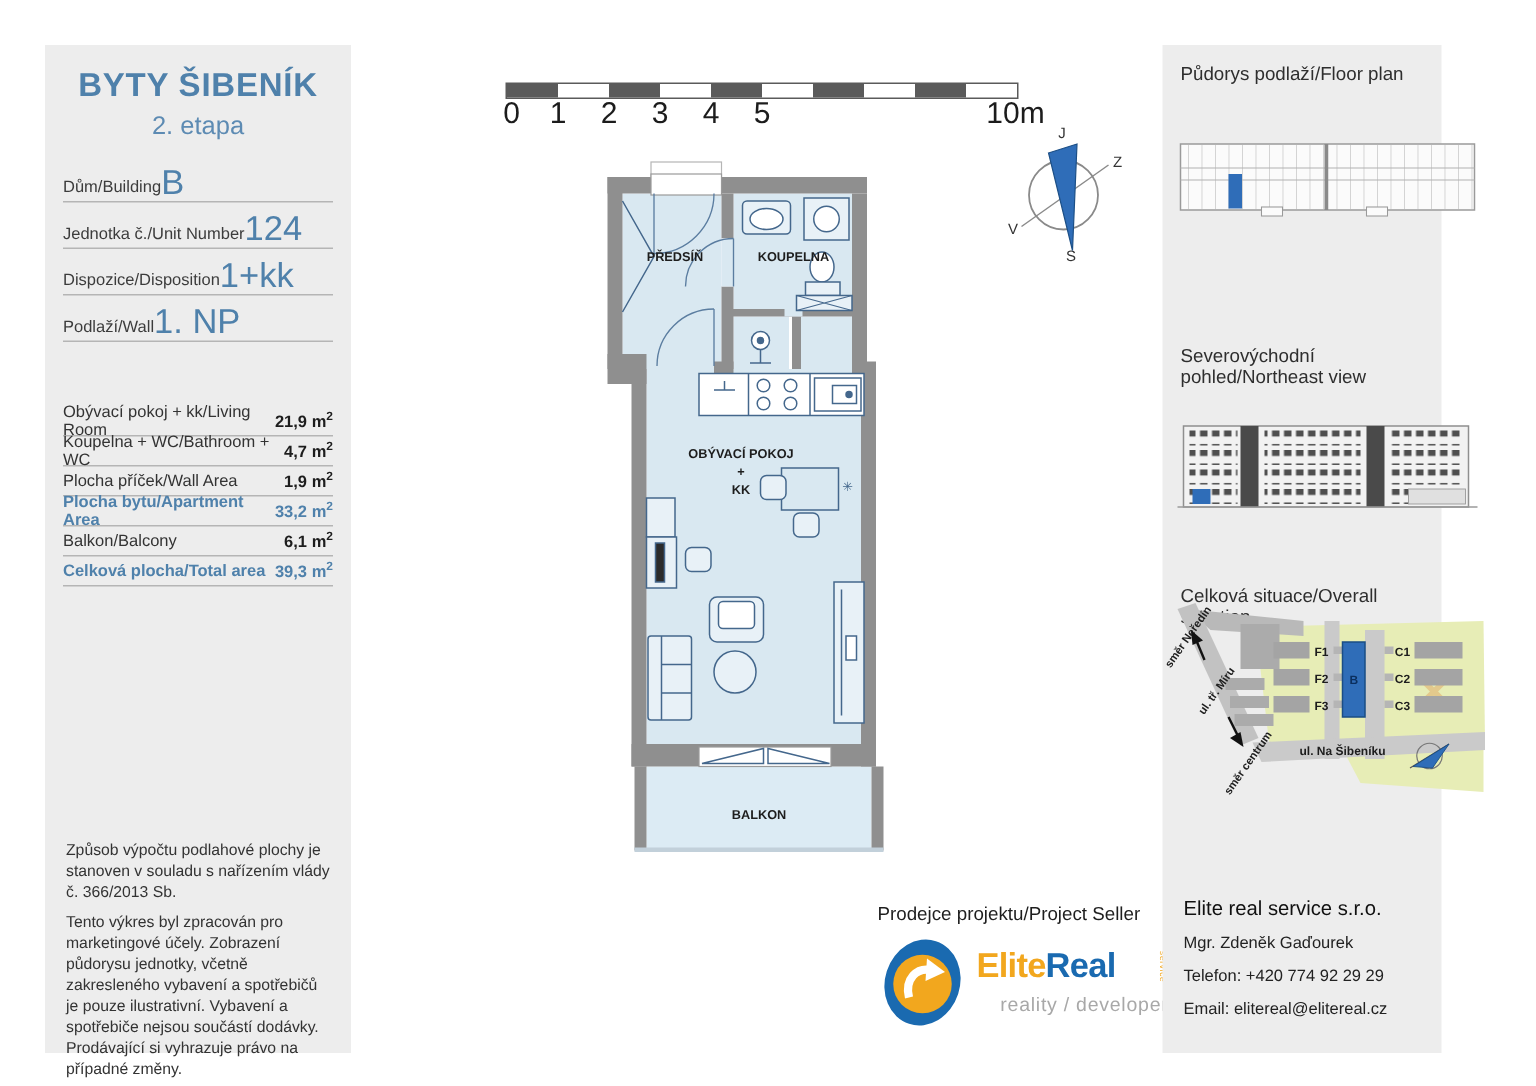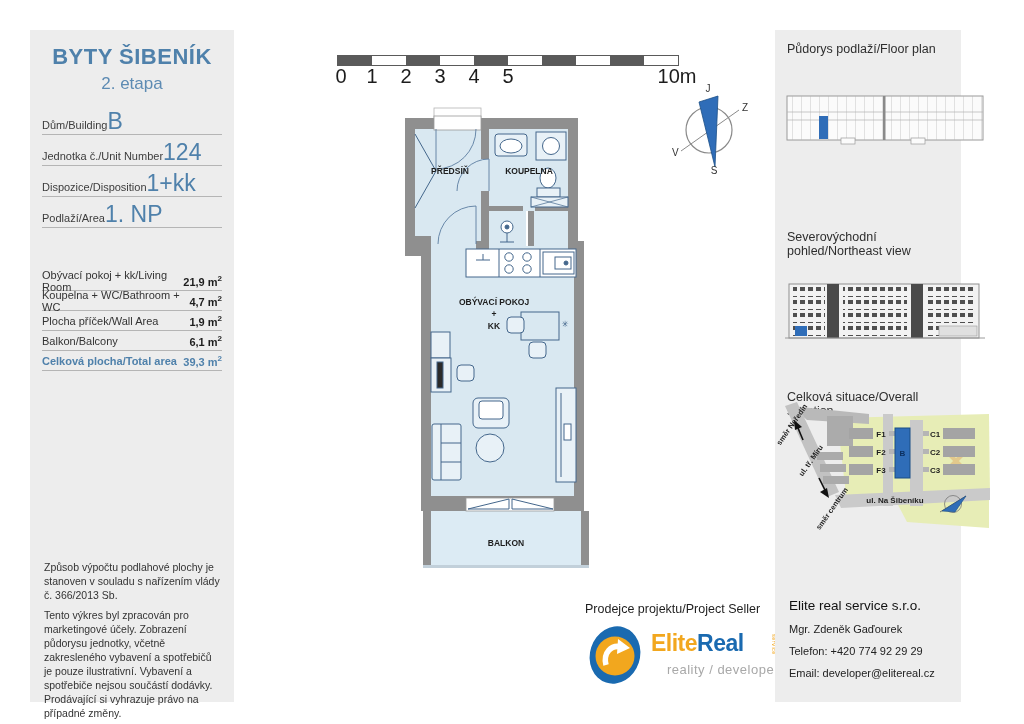--- a/index.html
+++ b/index.html
@@ -67,37 +67,41 @@
     </div>
     <div class="info-row">
       <span class="info-label">Jednotka č./Unit Number</span>
       <span class="info-value">124</span>
     </div>
     <div class="info-row">
       <span class="info-label">Dispozice/Disposition</span>
       <span class="info-value">1+kk</span>
     </div>
     <div class="info-row">
-      <span class="info-label">Podlaží/Area</span>
+      <span class="info-label">Podlaží/Wall</span>
       <span class="info-value">1. NP</span>
     </div>
   </div>
 
   <div class="areas">
     <div class="area-row">
       <span class="area-label">Obývací pokoj + kk/Living Room</span>
       <span class="area-value"><span>21,9</span><span> m</span><sup>2</sup></span>
     </div>
     <div class="area-row">
       <span class="area-label">Koupelna + WC/Bathroom + WC</span>
       <span class="area-value"><span>4,7</span><span> m</span><sup>2</sup></span>
     </div>
     <div class="area-row">
       <span class="area-label">Plocha příček/Wall Area</span>
       <span class="area-value"><span>1,9</span><span> m</span><sup>2</sup></span>
+    </div>
+    <div class="area-row hl">
+      <span class="area-label">Plocha bytu/Apartment Area</span>
+      <span class="area-value"><span>33,2</span><span> m</span><sup>2</sup></span>
     </div>
     <div class="area-row">
       <span class="area-label">Balkon/Balcony</span>
       <span class="area-value"><span>6,1</span><span> m</span><sup>2</sup></span>
     </div>
     <div class="area-row hl">
       <span class="area-label">Celková plocha/Total area</span>
       <span class="area-value"><span>39,3</span><span> m</span><sup>2</sup></span>
     </div>
   </div>
@@ -357,15 +361,15 @@
       <circle cx="176" cy="104" r="8.5" fill="none" stroke="#777" stroke-width="0.8"></circle>
       <line x1="163" y1="112" x2="189" y2="96" stroke="#555" stroke-width="0.8"></line>
       <polygon points="165,111 189,96 178,112" fill="#2f6db8" stroke="#1a4e85" stroke-width="0.6"></polygon>
     </g>
   </svg>
 
   <div id="contact">
     <div class="contact-company">Elite real service s.r.o.</div>
     <p>Mgr. Zdeněk Gaďourek</p>
     <p>Telefon: +420 774 92 29 29</p>
-    <p>Email: developer@elitereal.cz</p>
+    <p>Email: elitereal@elitereal.cz</p>
   </div>
 </div>
 
 </body></html>

